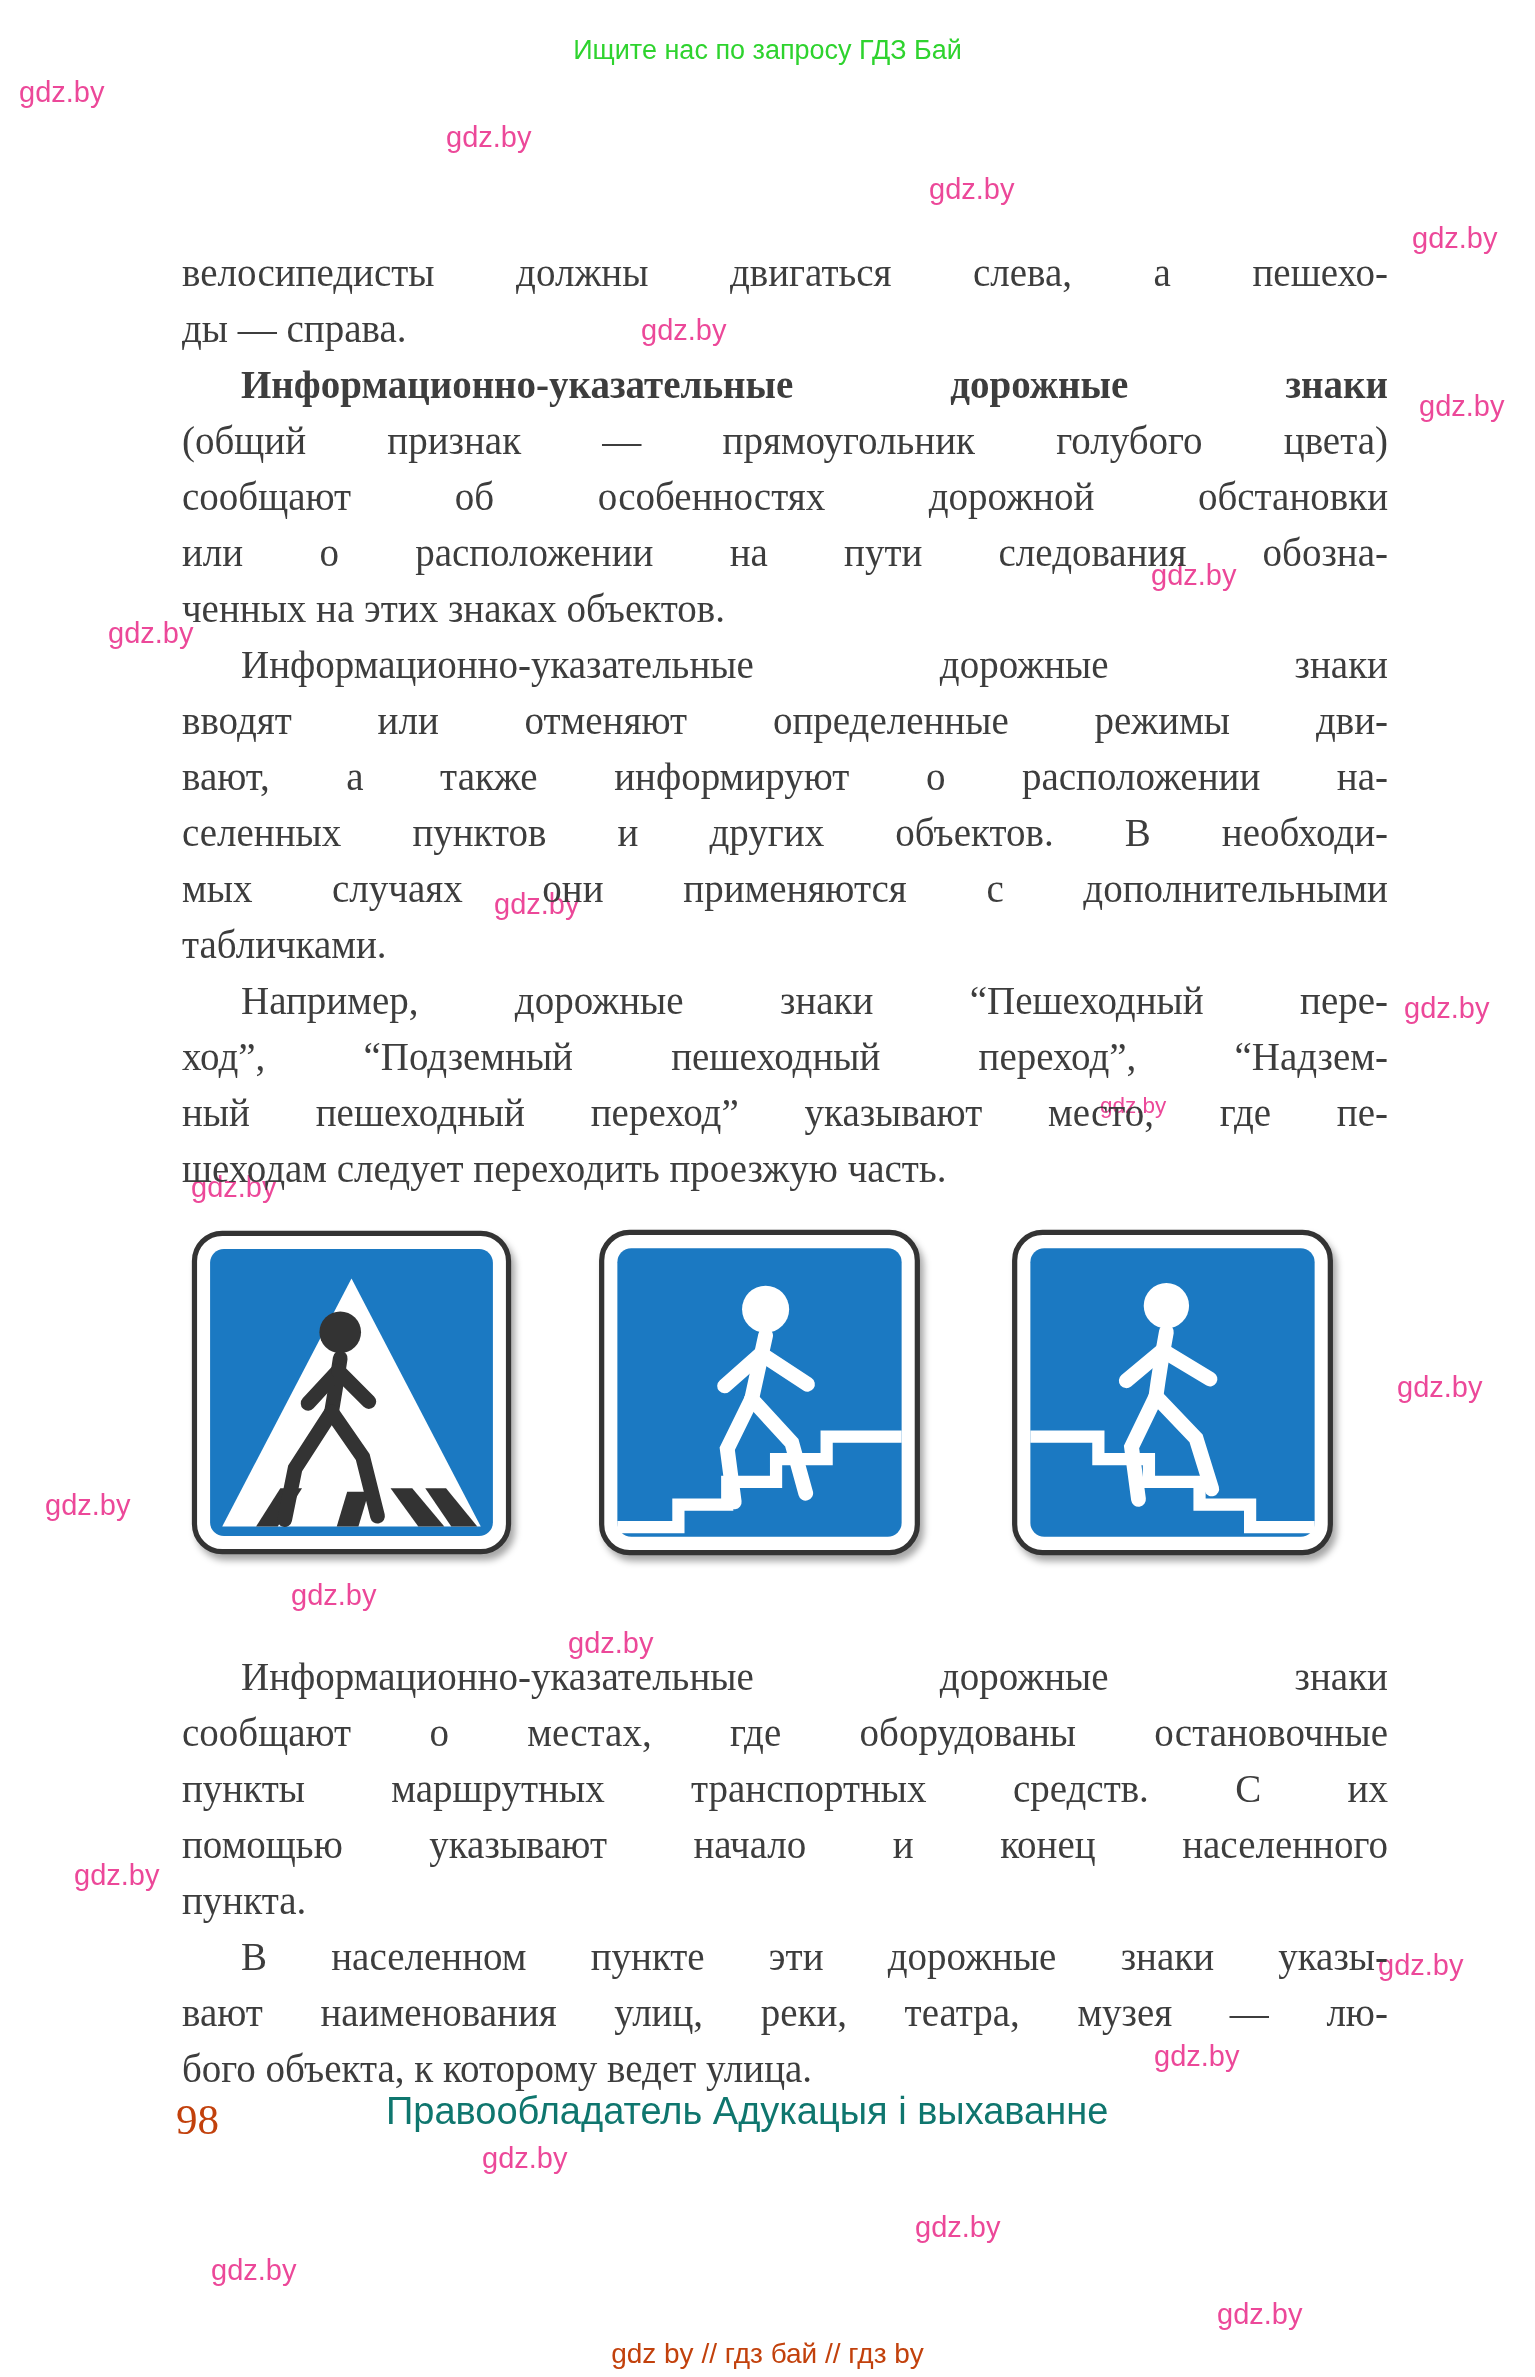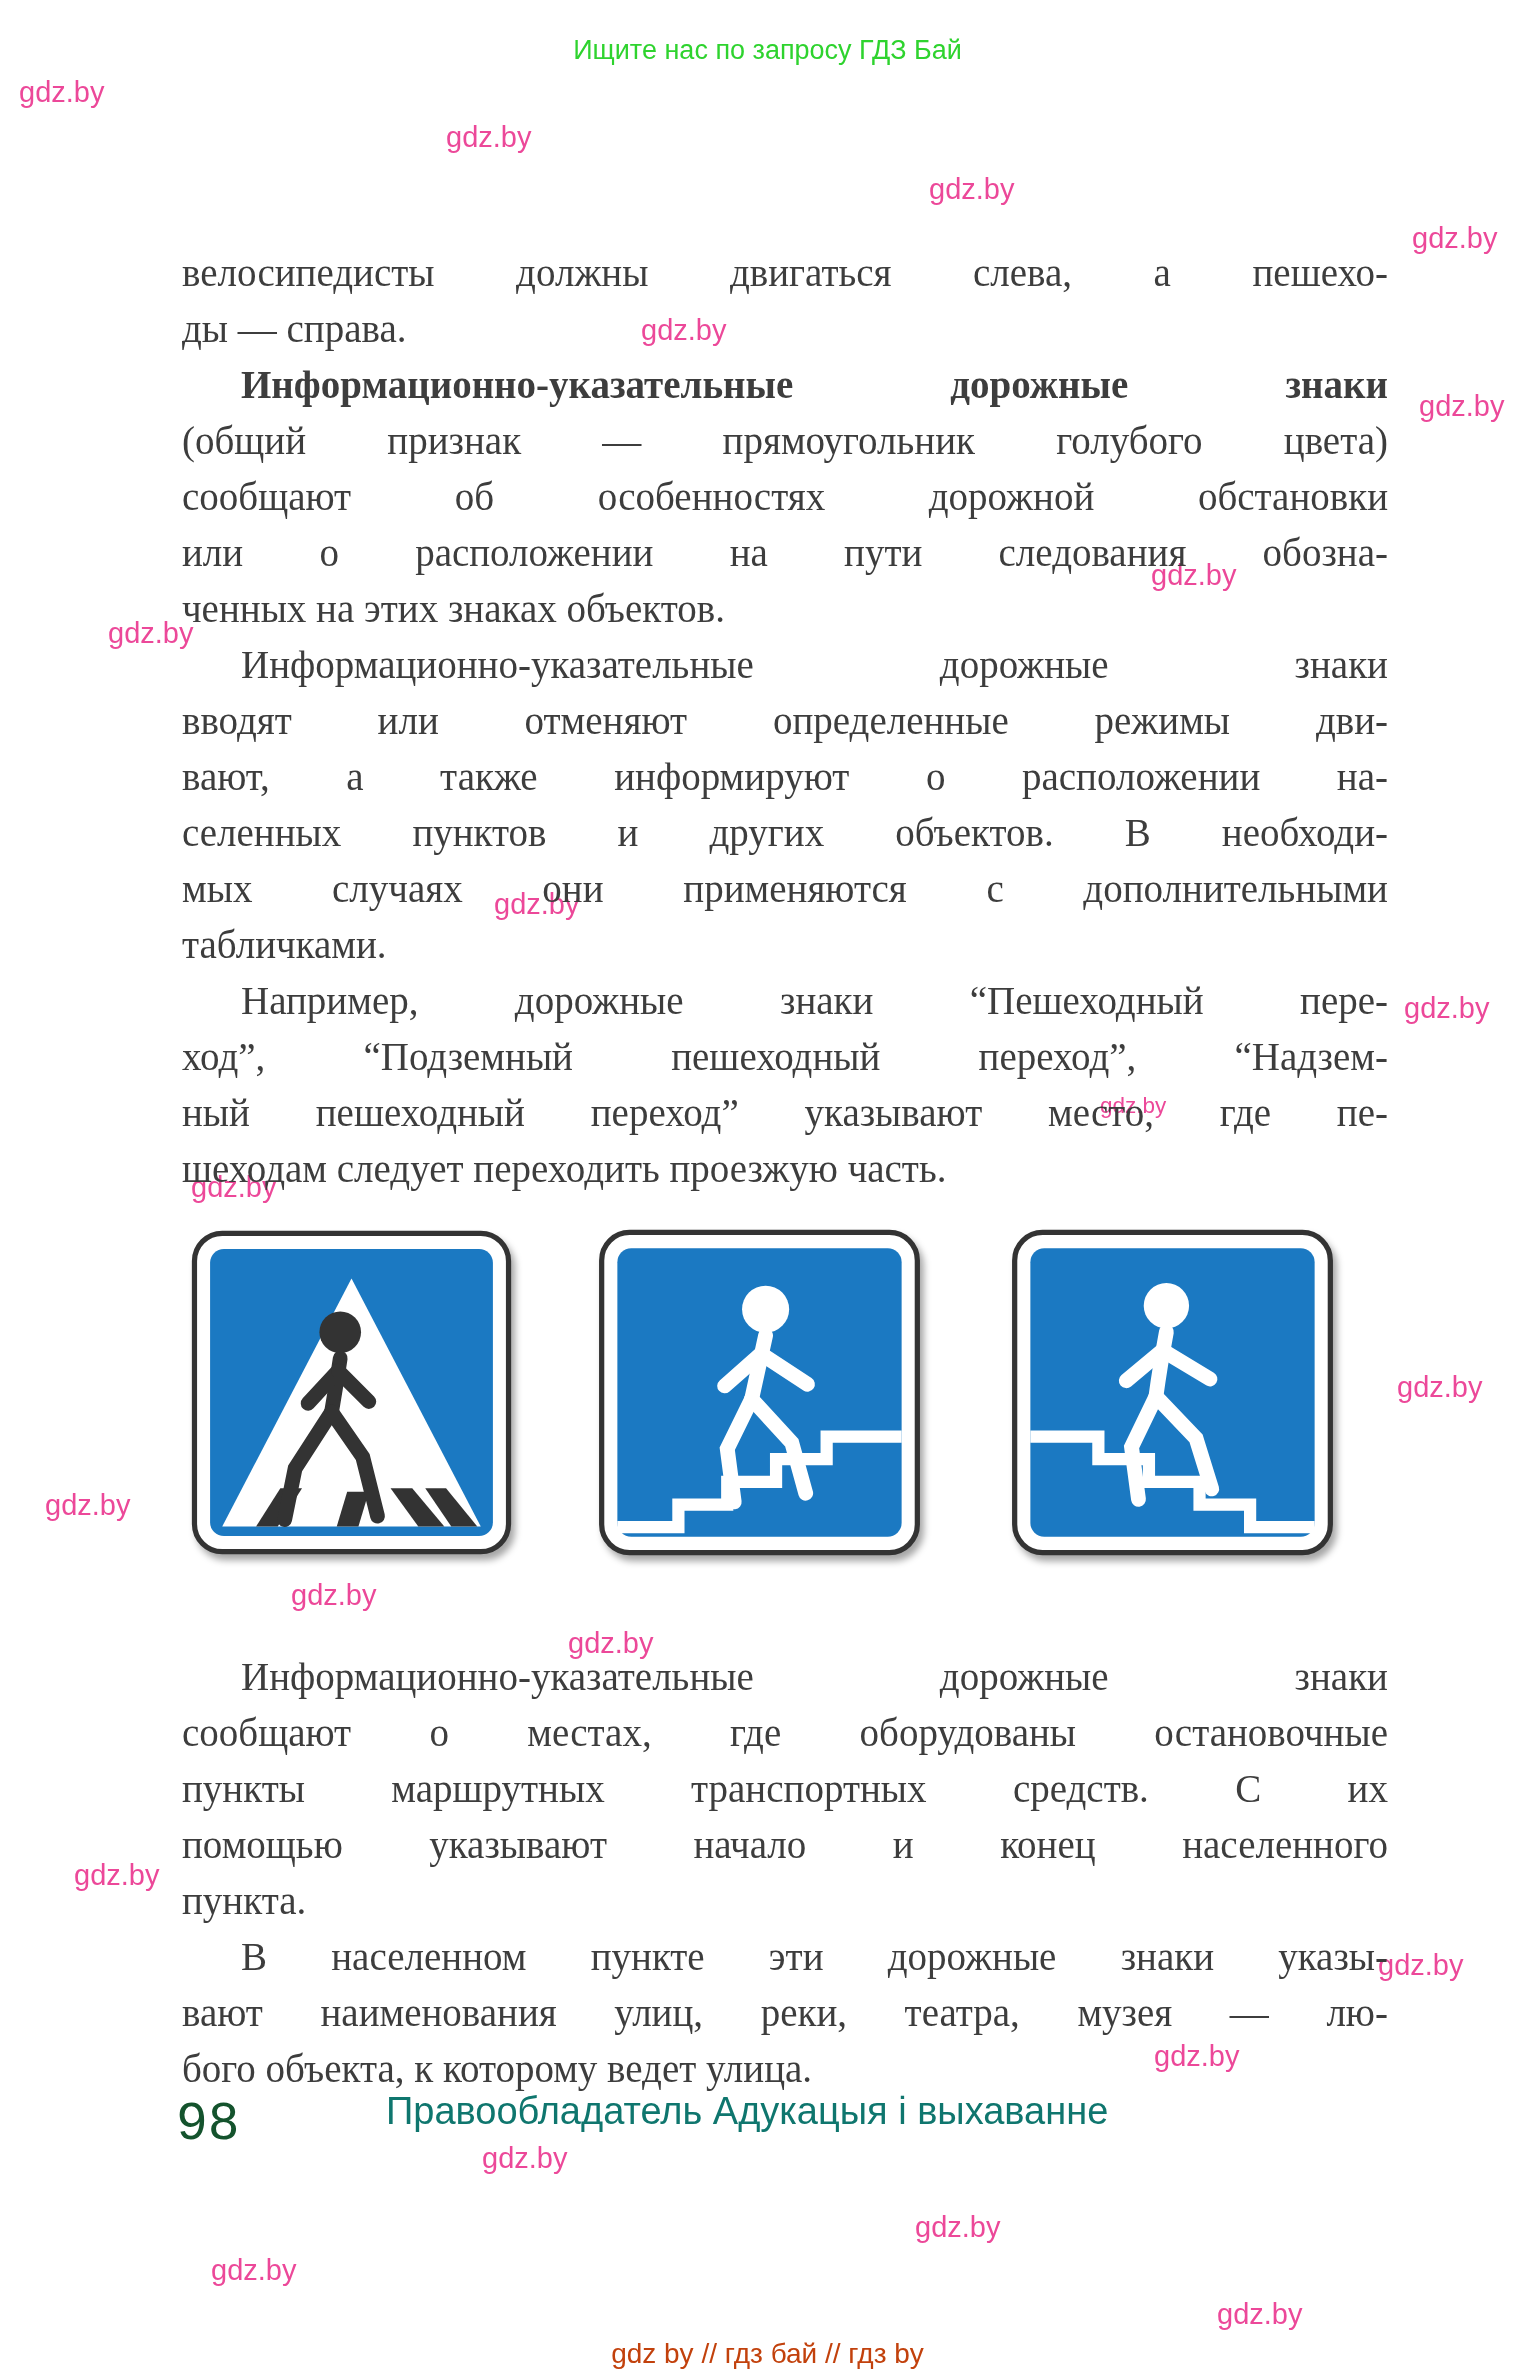--- a/index.html
+++ b/index.html
@@ -35,21 +35,21 @@
   .sign {
     position: absolute; top: 1229px;
     filter: drop-shadow(4.3px 6px 3.5px rgba(0,0,0,0.35));
   }
   #sign-1 { left: 191px; width: 321px; height: 327px; }
   #sign-2 { left: 598px; width: 323px; height: 327px; }
   #sign-3 { left: 1002px; width: 341px; height: 327px; }
   .sign svg { width: 100%; height: 100%; display: block; }
   #page-number {
     position: absolute; left: 176px; top: 2095px;
-    font-size: 53px; color: #14532d; font-family: Liberation Mono, monospace;
+    font-size: 43px; color: #c2410c; font-family: Liberation Serif, serif;
   }
   #copyright {
     position: absolute; left: 386px; top: 2090px;
     font-family: "Liberation Sans", sans-serif;
     font-size: 38px; white-space: nowrap;
   }
   #bottom-links {
     position: absolute; left: 0; top: 2338px; width: 100%;
     text-align: center;
     font-family: "Liberation Sans", sans-serif;

